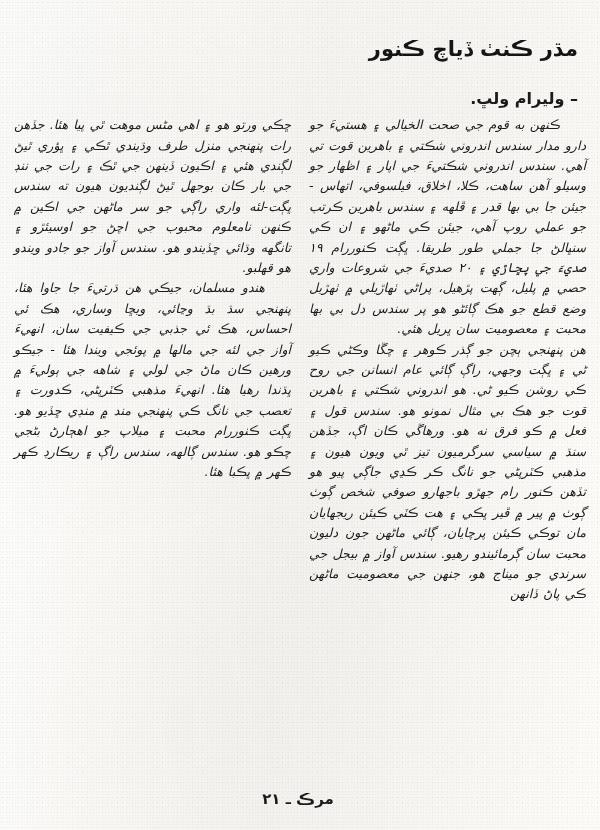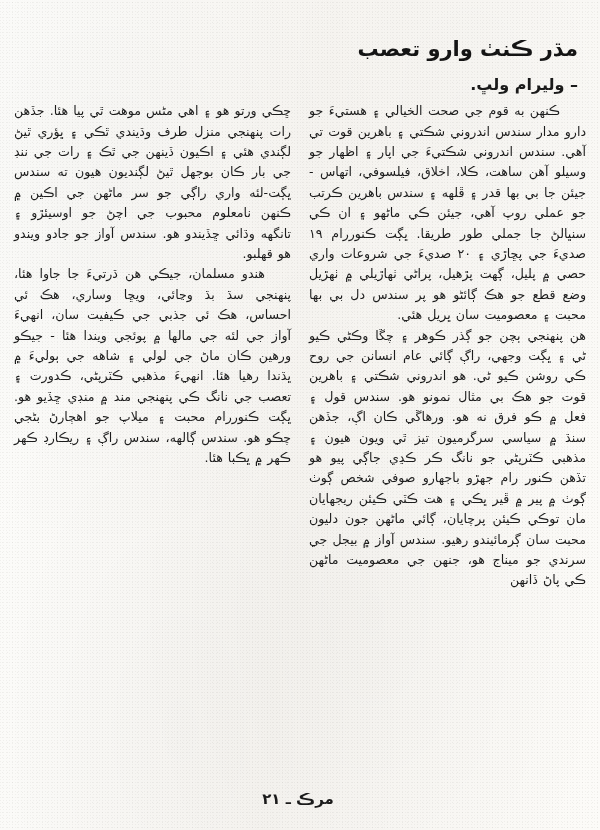--- a/index.html
+++ b/index.html
@@ -61,21 +61,21 @@
     color: #141414;
     line-height: 1.5;
     white-space: nowrap;
   }
 
   .byline {
     font-size: 16px;
     font-weight: bold;
     color: #1a1a1a;
     line-height: 1.6;
-    margin-top: 6px;
+    margin-top: 20px;
     white-space: nowrap;
   }
 
   
   .columns {
     display: flex;
     flex-direction: row;
     gap: 18px;
     align-items: flex-start;
   }
@@ -89,20 +89,21 @@
   .col-left  { padding-top: 0; }
 
   .para {
     font-size: 12.6px;
     line-height: 20.4px;
     color: #1b1b1b;
     text-align: justify;
     text-align-last: right;
     word-spacing: 1px;
     margin: 0;
+    font-style: italic;
   }
 
   .para + .para { margin-top: 0; }
 
   .indent { display: inline-block; width: 26px; }
 
   
   .footer {
     position: absolute;
     left: 0;
@@ -120,21 +121,21 @@
   }
 </style>
 </head>
 <body>
 
 <div class="page">
 
   <div class="content">
 
     <div class="header">
-      <div class="doc-title">مڌر ڪنٺ وارو تعصب</div>
+      <div class="doc-title">مڌر ڪنٺ ڏياچ ڪنور</div>
       <div class="byline">– وليرام ولڀ.</div>
     </div>
 
     <div class="columns">
 
       <div class="col col-right">
         <p class="para"><span class="indent"></span><span>ڪنهن به قوم جي صحت الخيالي ۽ هستيءَ جو دارو مدار سندس اندروني شڪتي ۽ باهرين قوت تي آهي. سندس اندروني شڪتيءَ جي اپار ۽ اظهار جو وسيلو آهن ساهت، ڪلا، اخلاق، فيلسوفي، اتهاس - جيئن جا بي بها قدر ۽ ڦلهه ۽ سندس باهرين ڪرتب جو عملي روپ آهي، جيئن ڪي ماڻهو ۽ ان ڪي سنڀالڻ جا جملي طور طريقا. ڀڳت ڪنوررام ١٩ صديءَ جي پڇاڙي ۽ ٢٠ صديءَ جي شروعات واري حصي ۾ پليل، ڳهت پڙهيل، پراڻي ٺهاڙيلي ۾ ٺهڙيل وضع قطع جو هڪ ڳائڻو هو پر سندس دل بي بها محبت ۽ معصوميت سان ڀريل هئي.</span></p>
         <p class="para"><span>هن پنهنجي ٻچن جو ڳذر ڪوهر ۽ چڱا وڪڻي ڪيو ڻي ۽ ڀڳت وجهي، راڳ ڳائي عام انسانن جي روح ڪي روشن ڪيو ڻي. هو اندروني شڪتي ۽ باهرين قوت جو هڪ بي مثال نمونو هو. سندس قول ۽ فعل ۾ ڪو فرق نه هو. ورهاڱي ڪان اڳ، جڏهن سنڌ ۾ سياسي سرگرميون تيز ٿي ويون هيون ۽ مذهبي ڪٽرپڻي جو نانگ ڪر ڪڍي جاڳي پيو هو تڏهن ڪنور رام جهڙو باجهارو صوفي شخص ڳوٺ ڳوٺ ۾ پير ۾ ڦير ڀڪي ۽ هت ڪٽي ڪيئن ريجهايان مان توڪي ڪيئن پرچايان، ڳائي ماڻهن جون دليون محبت سان ڳرمائيندو رهيو. سندس آواز ۾ بيجل جي سرندي جو ميناج هو، جنهن جي معصوميت ماڻهن ڪي پاڻ ڏانهن</span></p>
       </div>
 

